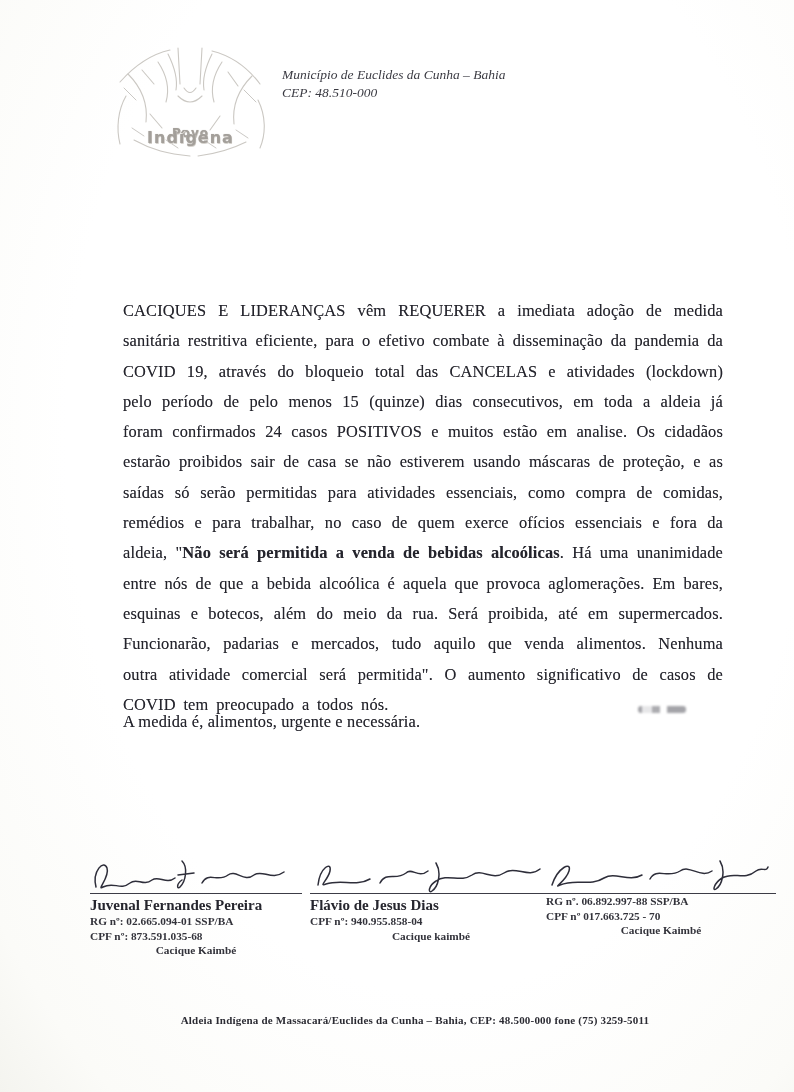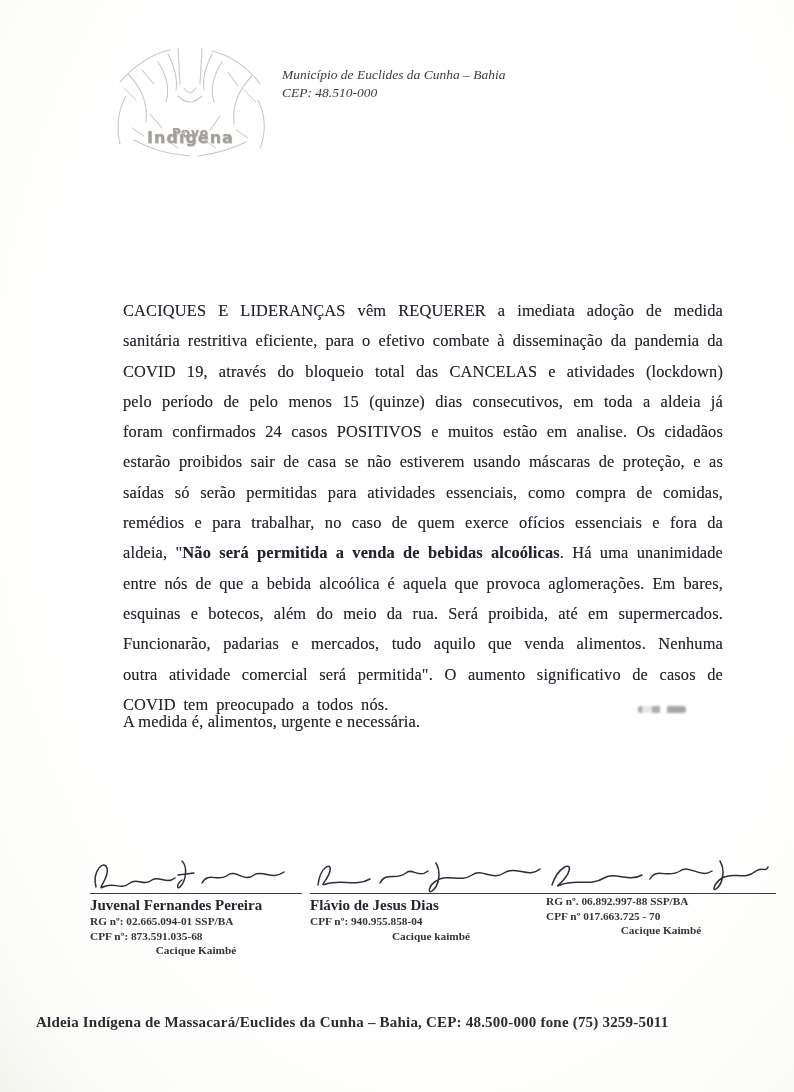--- a/index.html
+++ b/index.html
@@ -149,23 +149,23 @@
     font-size: 11.3px;
     line-height: 15px;
     color: #33333b;
   }
 
   
   .footer-line {
     position: absolute;
     left: 0; top: 1014px;
     width: 100%;
-    text-align: left;
-    font-weight: bold;
-    font-size: 15px;
+    text-align: center;
+    font-weight: bold;
+    font-size: 11px;
     letter-spacing: 0.2px;
     color: #2b2b33;
     padding-left: 36px;
   }
 </style>
 </head>
 <body>
 
 <div class="page">
 

